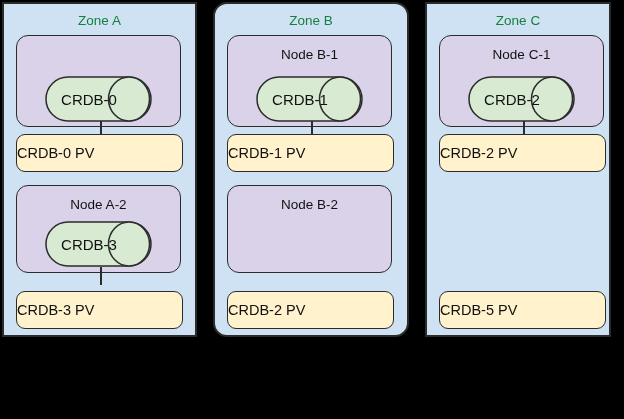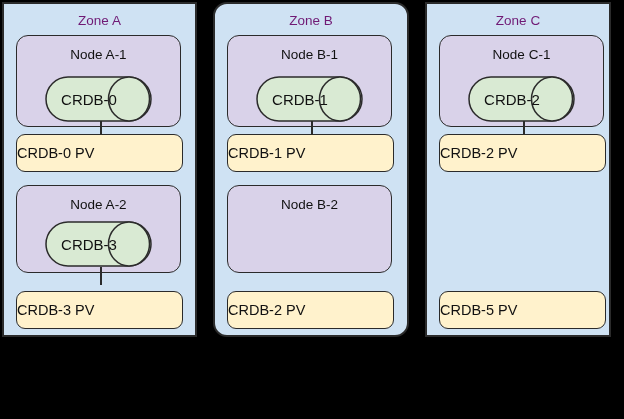--- a/index.html
+++ b/index.html
@@ -4,21 +4,21 @@
 <style>
   html,body{margin:0;padding:0;background:#000;}
   .canvas{position:relative;width:624px;height:419px;background:#000;
           font-family:"Liberation Sans",sans-serif;overflow:hidden;}
   .zone{position:absolute;top:2px;height:335px;background:#cfe2f3;
         border:2px solid #2b2b2b;box-sizing:border-box;}
   .zone-a{left:2px;width:195px;}
   .zone-b{left:213px;width:196px;border-radius:14px;}
   .zone-c{left:425px;width:186px;}
   .zone-label{position:absolute;top:9px;left:0;right:0;text-align:center;
-              font-size:13.5px;color:#701a75;}
+              font-size:13.5px;color:#15803d;}
   .node{position:absolute;left:12px;width:165px;background:#d9d2e9;
         border:1.5px solid #2b2b2b;border-radius:12px;box-sizing:border-box;}
   .node-1{top:31px;height:92px;}
   .node-2{top:181px;height:88px;}
   .node-label{text-align:center;margin-top:11px;font-size:13.5px;color:#111;}
   .cylinder{position:absolute;left:28px;width:107px;height:46px;}
   .node-1 .cylinder{top:40px;}
   .node-2 .cylinder{top:35px;}
   .cylinder svg{position:absolute;left:0;top:0;display:block;}
   .cyl-label{position:absolute;left:6px;top:0;width:76px;height:100%;
@@ -36,21 +36,20 @@
 </style>
 </head>
 <body>
 
 <div class="canvas">
 
   <section class="zone zone-a">
     <div class="zone-label">Zone A</div>
 
     <div class="node node-1">
-      <div class="node-label">Node A-1</div>
       <div class="cylinder">
         <svg width="107" height="46" viewBox="0 0 107 46">
           <rect x="1" y="1" width="105" height="44" rx="22" ry="22" fill="#d9ead3" stroke="#2b2b2b" stroke-width="1.5"></rect>
           <ellipse cx="84" cy="23" rx="20.5" ry="22" fill="#d9ead3" stroke="#2b2b2b" stroke-width="1.5"></ellipse>
         </svg>
         <span class="cyl-label">CRDB-0</span>
       </div>
     </div>
     <div class="connector connector-1"></div>
     <div class="pv pv-1">

